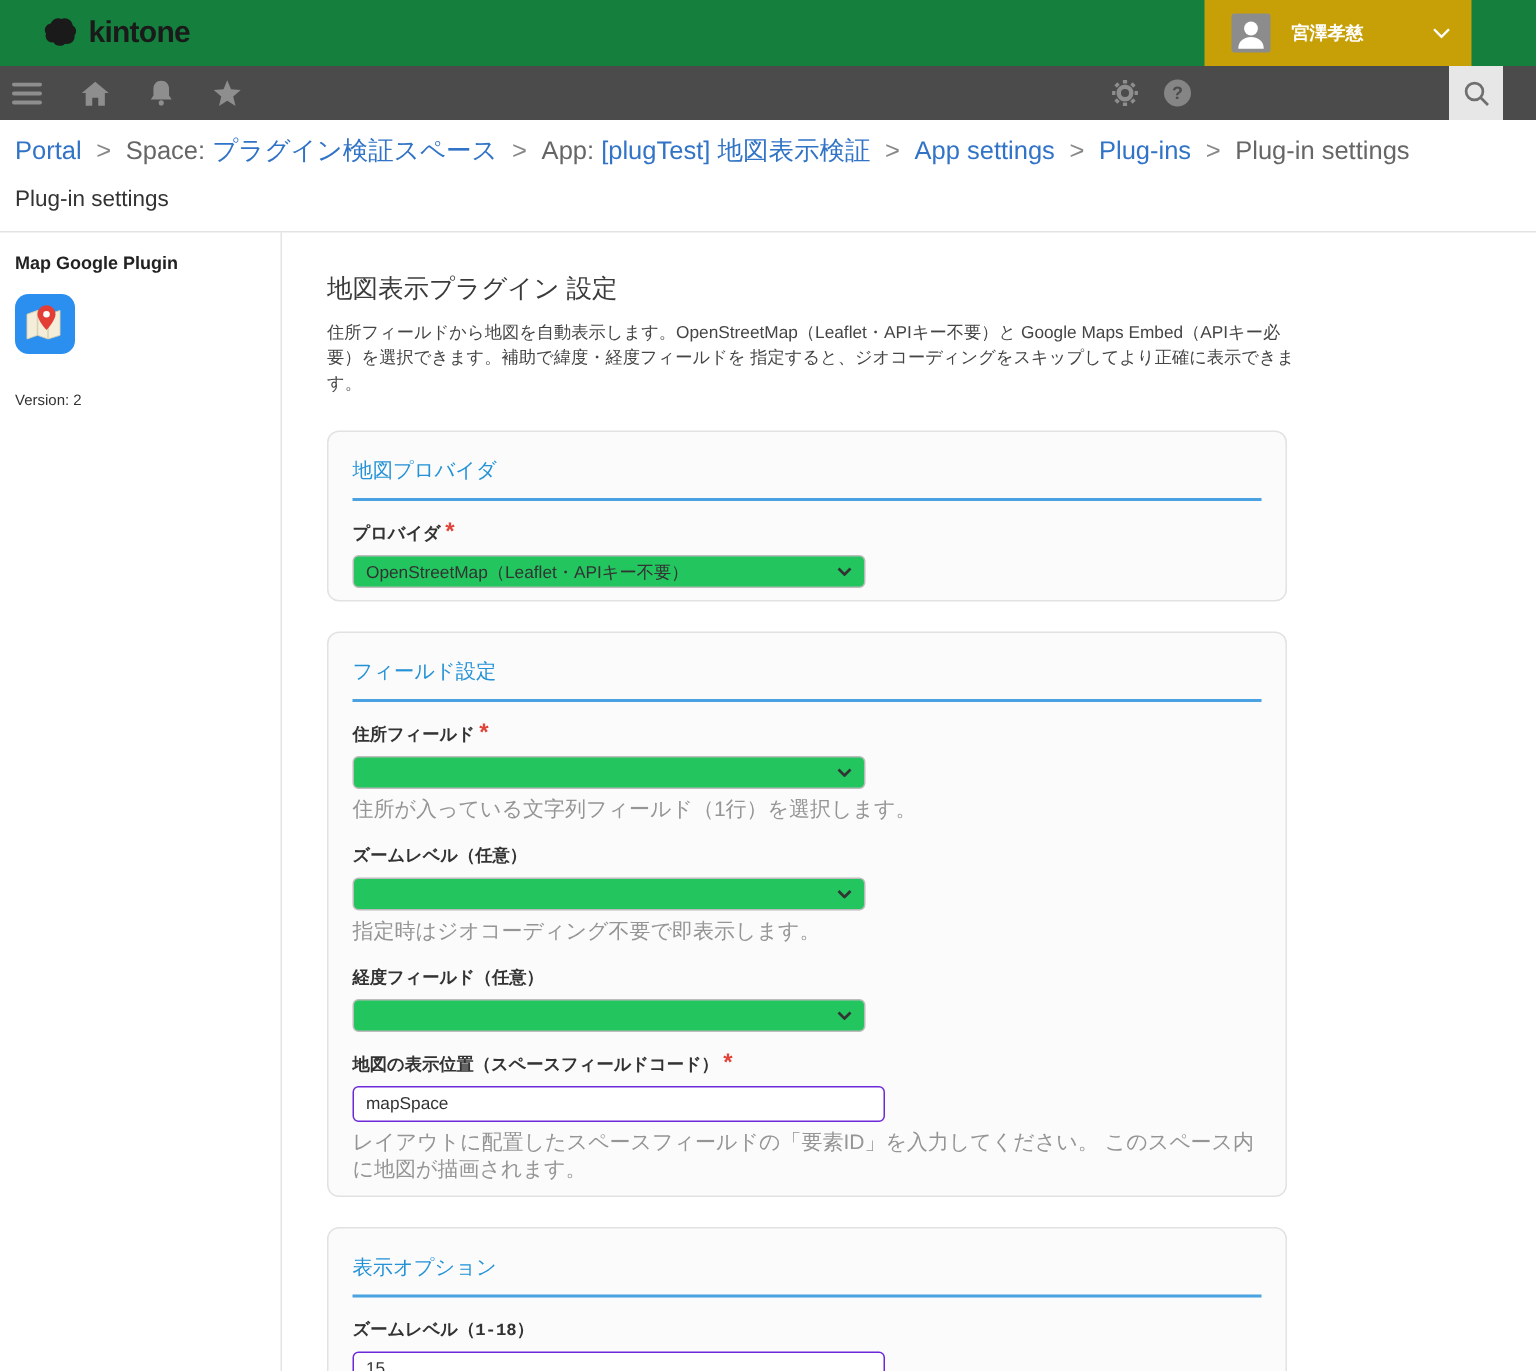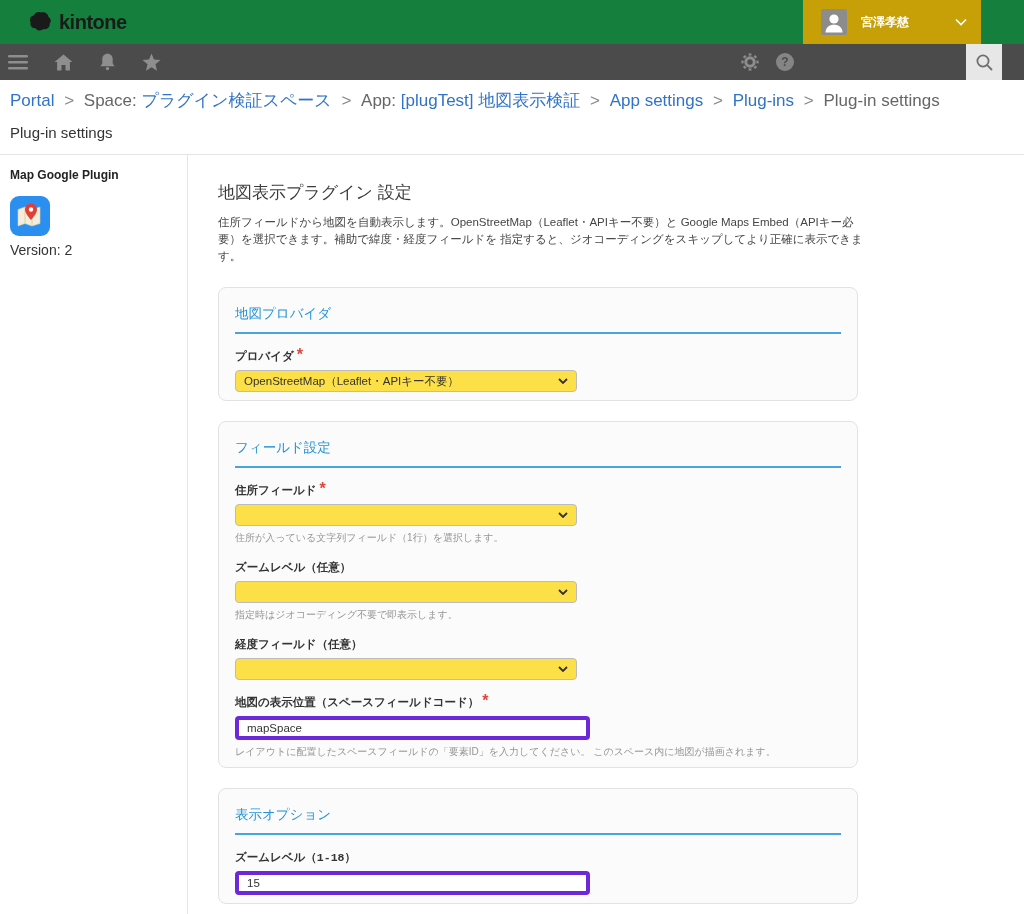--- a/index.html
+++ b/index.html
@@ -33,38 +33,38 @@
   .breadcrumb { padding:9px 10px 0; font-size:17px; color:#666; }
   .breadcrumb a { color:#3173c6; text-decoration:none; cursor:pointer; }
   .crumb-sep { margin:0 5px; color:#888; }
   .page-title { font-size:15px; font-weight:400; color:#333; margin:12px 10px 13px; }
   .page-divider { border:none; border-top:1px solid #e4e4e4; }
   
   .content { display:flex; align-items:stretch; }
   .sidebar { width:188px; flex:none; border-right:1px solid #e4e4e4; padding:13px 10px; min-height:756px; }
   .plugin-name { font-size:12px; font-weight:bold; color:#222; }
   .plugin-icon { margin-top:14px; width:40px; height:40px; }
-  .plugin-version { margin-top:6px; font-size:14px; color:#333; }
+  .plugin-version { margin-top:26px; font-size:10px; color:#333; }
   .main { padding:26px 0 40px 30px; }
   .main-title { font-size:17px; font-weight:400; color:#3b3b3b; }
   .main-desc { margin-top:10px; font-size:11.5px; line-height:17px; color:#454545; width:645px; margin-bottom:22px; }
   
   .panel { width:640px; background:#fbfbfb; border:1px solid #e2e2e2; border-radius:8px;
            padding:10px 16px 8px; margin-bottom:20px; }
   .panel-title { color:#2492d6; font-size:13.5px; font-weight:400; padding:7px 0 9px;
            border-bottom:2px solid #4ba2e2; }
   .field { margin-top:12px; }
   .field-label { font-size:11.5px; font-weight:bold; color:#333;font-family:Liberation Mono, monospace; }
   .req { color:#e0443a; margin-left:3px; font-weight:bold; }
-  .fake-select { width:342px; height:22px; margin-top:6px; background:#fde047; border:1px solid #bcbcbc;
+  .fake-select { width:342px; height:22px; margin-top:6px; background:#22c55e; border:1px solid #bcbcbc;
            border-radius:4px; display:flex; align-items:center; justify-content:space-between;
            padding:0 8px; font-size:11.5px; color:#333; cursor:pointer; }
-  .text-input { width:355px; height:24px; margin-top:6px; background:#fff; border:4px solid #6d28d9;
+  .text-input { width:355px; height:24px; margin-top:6px; background:#fff; border:1px solid #6d28d9;
            border-radius:4px; padding:0 8px; font-size:11.5px; color:#333; outline:none; font-family:inherit; display:block; }
-  .help-text { margin-top:5px; font-size:10px; color:#959595; }
+  .help-text { margin-top:5px; font-size:14px; color:#959595; }
 </style>
 </head>
 <body>
 
 <header class="app-header">
   <div class="logo">
     <svg width="25" height="23" viewBox="0 0 24 23">
       <path d="M12.5 1.6 C16 0.3 19.6 2.6 20.1 6.2 C22.4 7.1 23 10.7 21.2 12.6 C21.7 16.2 18.5 19 14.9 18.1 C12.6 20.4 8.5 19.9 7.1 17.2 C3.5 17.7 1.2 14.5 2.1 11.3 C0.3 8.6 2.1 5 5.3 4.6 C6.6 1.4 10.2 0.4 12.5 1.6 Z" fill="#1a1a1a"></path>
     </svg>
     <span class="logo-text">kintone</span>

